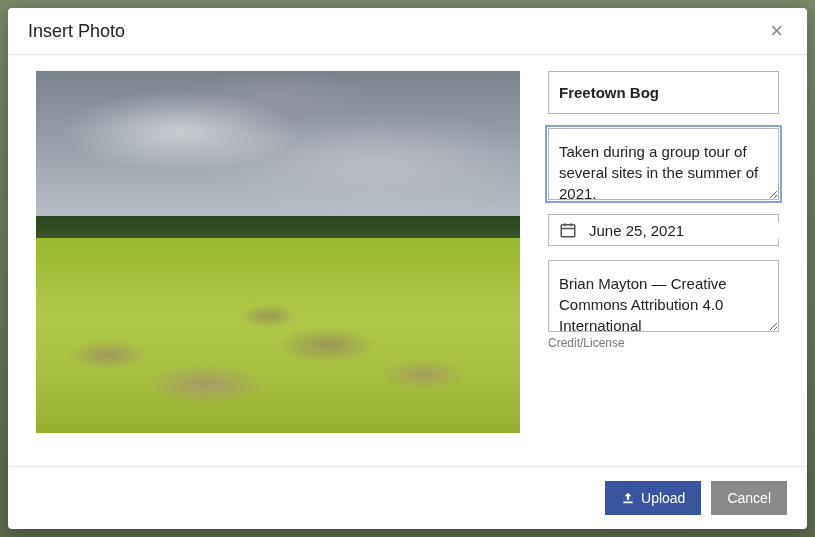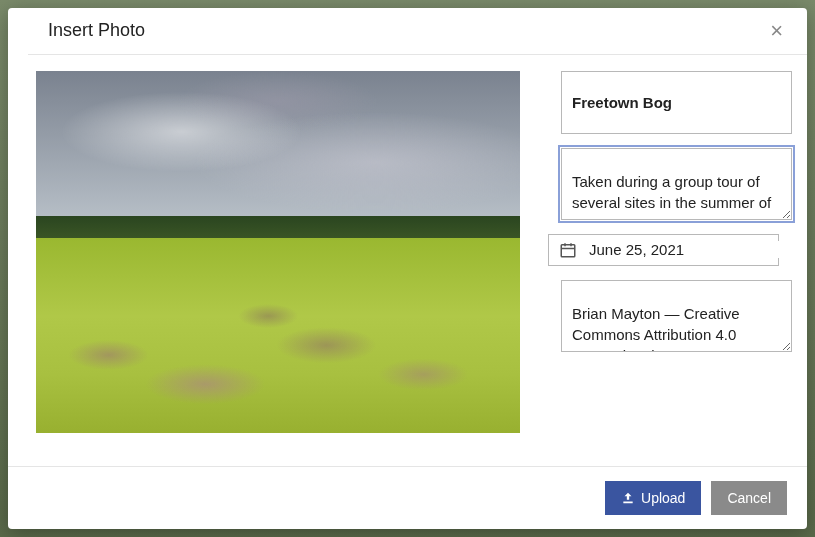--- a/index.html
+++ b/index.html
@@ -24,24 +24,23 @@
       bottom: 8px;
       background: #fff;
       border-radius: 4px;
       box-shadow: 0 4px 20px rgba(0,0,0,0.3);
       display: flex;
       flex-direction: column;
     }
     .modal-header {
       display: flex;
       justify-content: space-between;
-      align-items: flex-start;
+      align-items: center;
       padding: 12px 20px;
       border-bottom: 1px solid #e5e5e5;
-      margin-left: 20px;
     }
     .modal-title {
       font-size: 18px;
       font-weight: 400;
       color: #222;
     }
     .close-btn {
       background: none;
       border: none;
       font-size: 22px;
@@ -93,43 +92,42 @@
     .form-col {
       flex: 1;
       display: flex;
       flex-direction: column;
       gap: 14px;
       min-width: 0;
     }
     .text-input {
       width: 100%;
       border: 1px solid #b8b8b8;
-      padding: 22px 10px;
+      padding: 12px 10px;
       font-size: 15px;
       font-family: inherit;
       color: #222;
-      margin-left: 13px;
     }
     .text-input.bold { font-weight: 600; }
     textarea.text-input {
       resize: both;
       height: 72px;
       line-height: 1.4;
       overflow-y: scroll;
     }
     textarea.focused {
       outline: 2px solid #8aa0d8;
       outline-offset: 1px;
     }
     textarea.credit {
       height: 72px;
     }
     .date-row {
       display: flex;
-      align-items: flex-start;
+      align-items: center;
       border: 1px solid #b8b8b8;
       padding: 6px 10px;
       gap: 12px;
     }
     .date-row input {
       border: none;
       outline: none;
       font-size: 15px;
       font-family: inherit;
       flex: 1;
@@ -196,20 +194,21 @@
         <svg class="cal-icon" viewBox="0 0 24 24">
           <rect x="3" y="5" width="18" height="16" rx="1" fill="none" stroke="#555" stroke-width="2"></rect>
           <line x1="3" y1="10" x2="21" y2="10" stroke="#555" stroke-width="2"></line>
           <line x1="8" y1="3" x2="8" y2="7" stroke="#555" stroke-width="2"></line>
           <line x1="16" y1="3" x2="16" y2="7" stroke="#555" stroke-width="2"></line>
         </svg>
         <input type="text" value="June 25, 2021" style="">
       </div>
 
       <textarea class="text-input credit" style="">Brian Mayton — Creative Commons Attribution 4.0 International</textarea>
+      <div class="helper">Credit/License</div>
 
     </div>
   </div>
 
   <div class="modal-footer">
     <button class="btn btn-primary">
       <svg class="upload-icon" viewBox="0 0 24 24">
         <path d="M12 3 L6 9 L10 9 L10 15 L14 15 L14 9 L18 9 Z" fill="#fff"></path>
         <rect x="4" y="18" width="16" height="3" fill="#fff"></rect>
       </svg>

